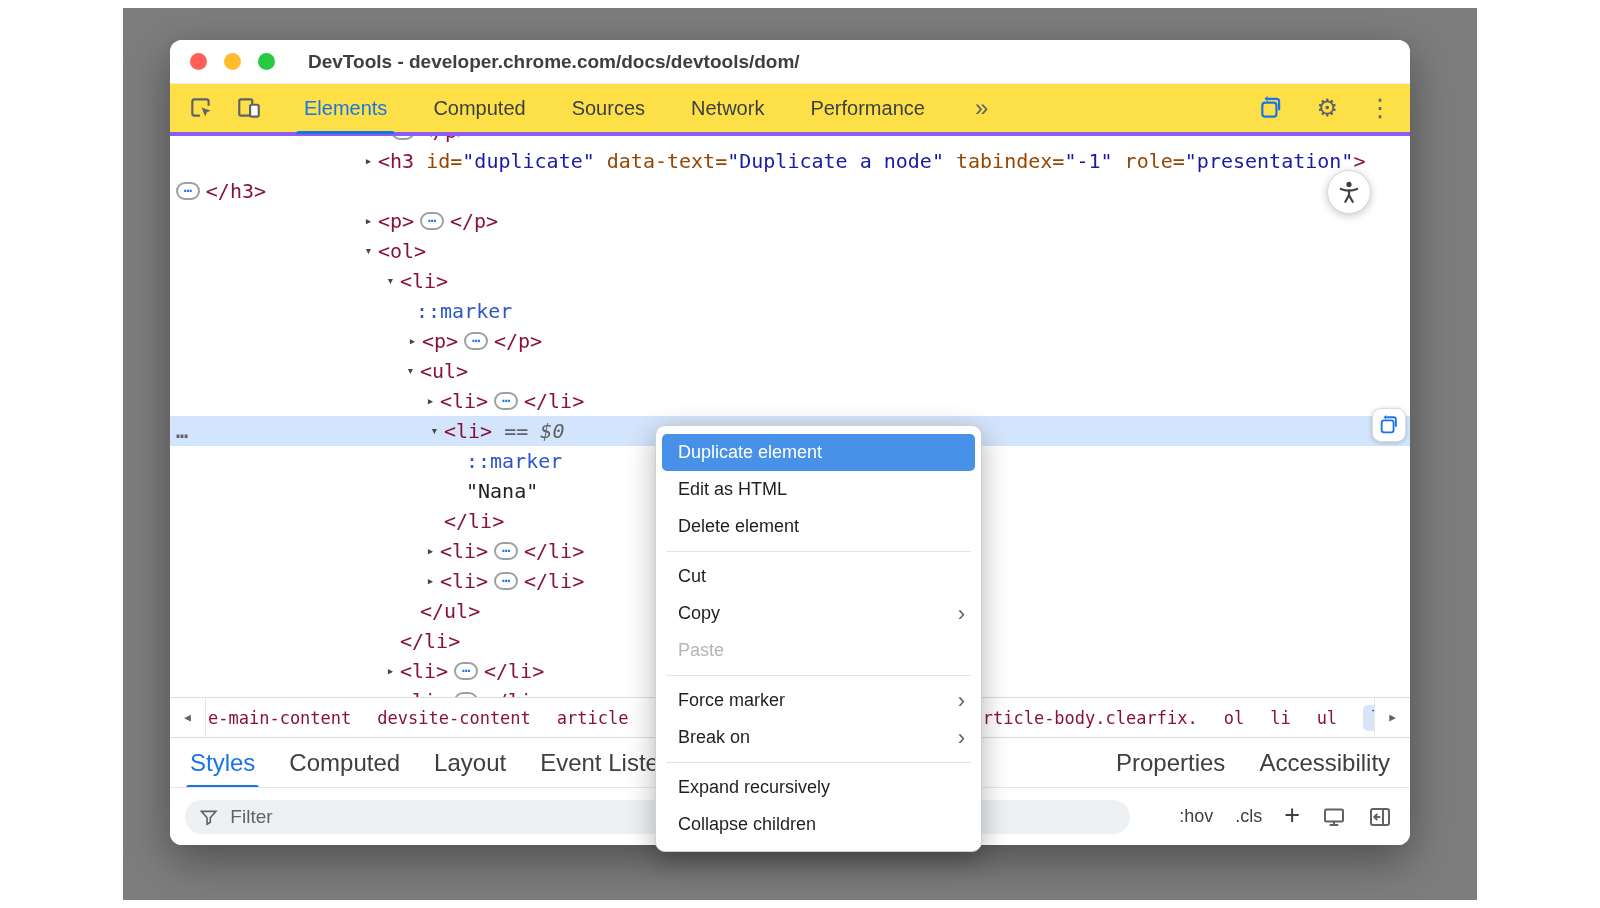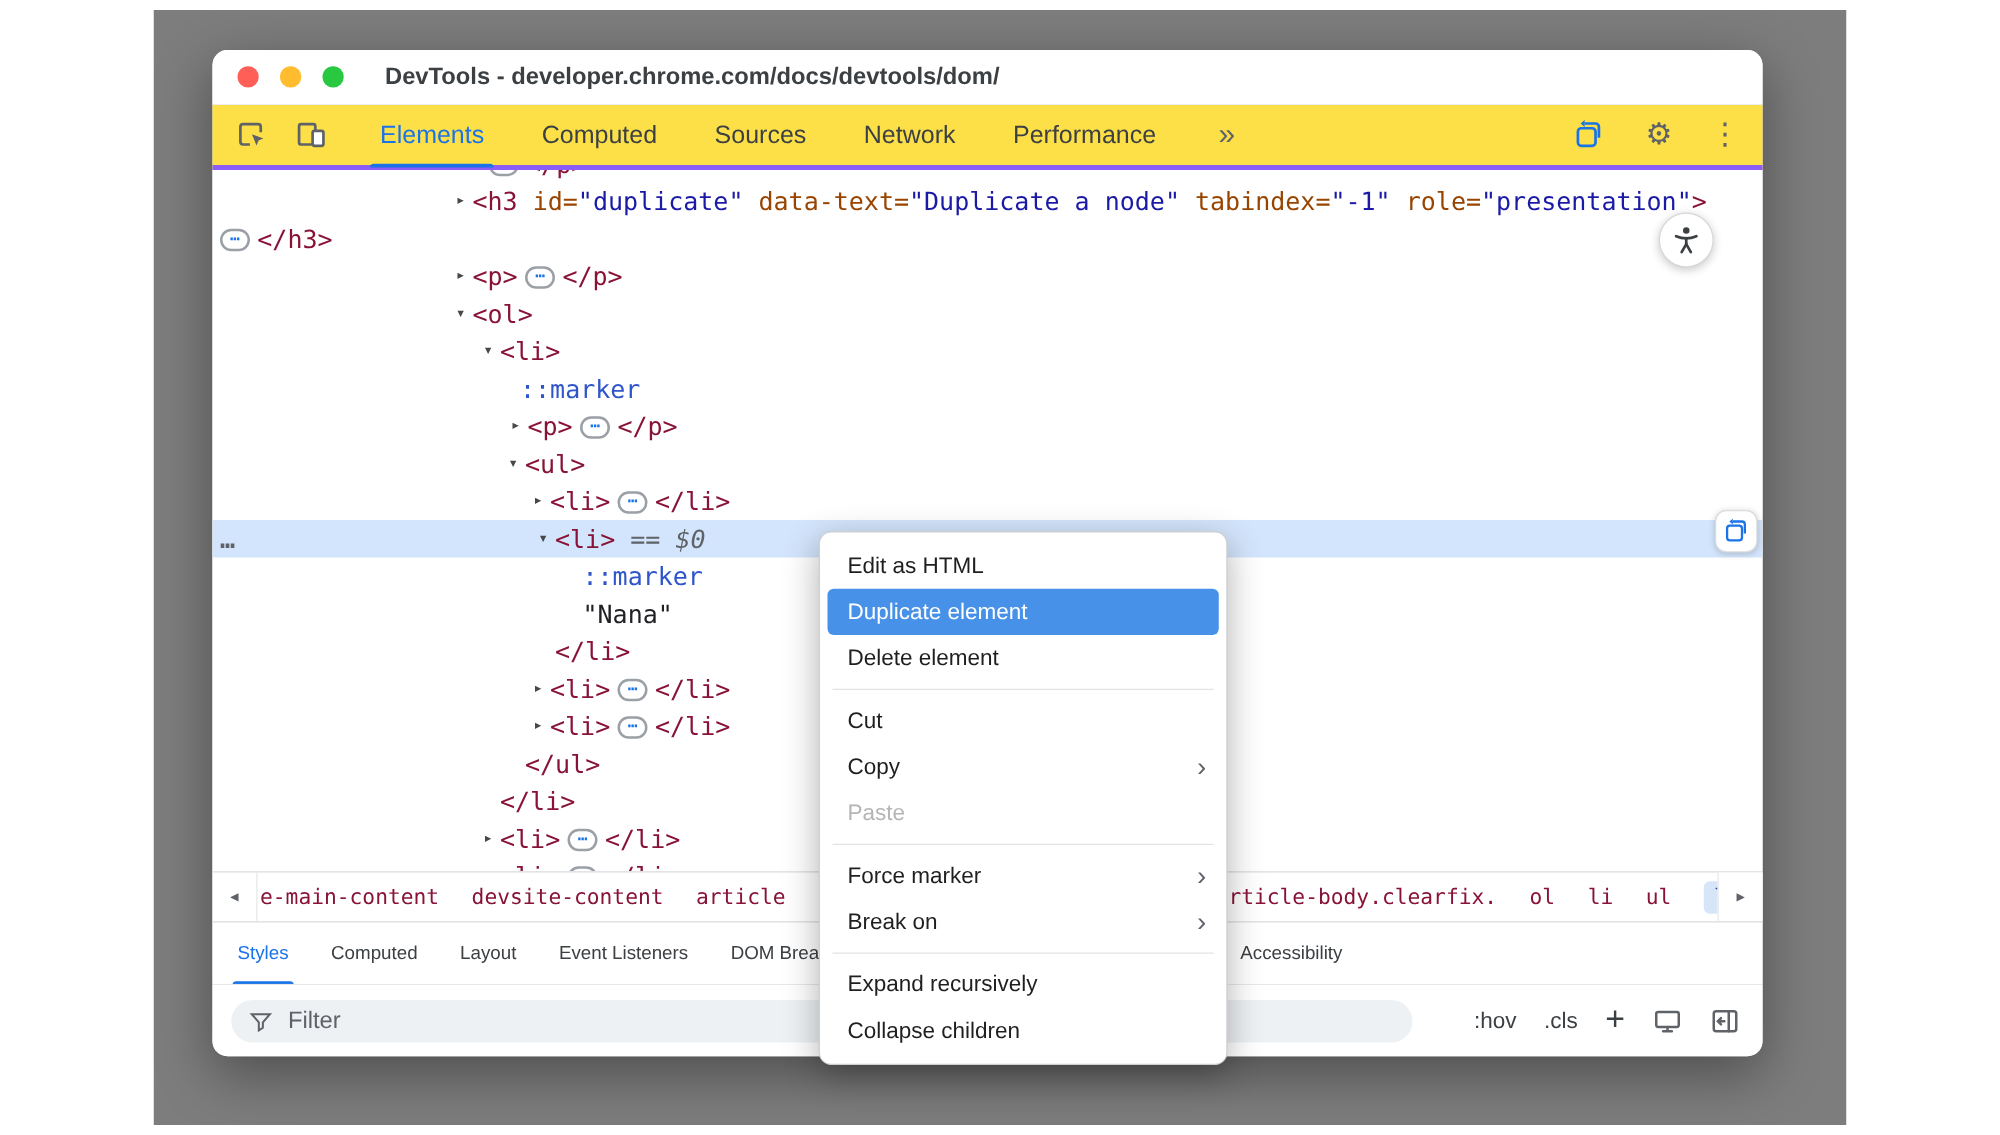--- a/index.html
+++ b/index.html
@@ -55,21 +55,21 @@
   .crumb-nav{width:36px;height:100%;display:flex;align-items:center;justify-content:center;color:#5f6368;font-size:11px;flex:0 0 auto;}
   .crumb-nav.left{border-right:1px solid #e8e8e8;}
   .crumb-nav.right{position:absolute;right:0;top:0;border-left:1px solid #e8e8e8;background:#fff;}
   .crumbs{display:flex;align-items:center;overflow:hidden;flex:1;height:100%;}
   .crumb{margin-left:26px;color:var(--tag);white-space:nowrap;}
   .crumb:first-child{margin-left:2px;}
   .crumbs .crumb:nth-child(4){margin-left:344px;}
   .crumb.selected{background:#d7e5f9;color:#174ea6;border-radius:5px;padding:3px 8px;}
   
   .styles-tabs{position:absolute;left:0;top:697px;width:100%;height:50px;border-top:1px solid #dadce0;background:#fff;
-               display:flex;align-items:center;padding-left:20px;font-size:15px;}
+               display:flex;align-items:center;padding-left:20px;font-size:24px;}
   .st-tab{position:relative;display:flex;align-items:center;height:50px;margin-right:34px;color:#3c4043;white-space:nowrap;}
   .st-tab.active{color:var(--accent);}
   .st-tab.active::after{content:"";position:absolute;left:-4px;right:-4px;bottom:0;height:3px;background:var(--accent);border-radius:3px 3px 0 0;}
   .styles-tabs .st-tab:nth-child(6){margin-left:153px;}
   
   .filter-bar{position:absolute;left:0;top:747px;width:100%;height:58px;border-top:1px solid #e8e8e8;background:#fff;
               border-radius:0 0 12px 12px;display:flex;align-items:center;padding:0 18px 0 15px;}
   .filter-input{width:945px;height:34px;border:none;border-radius:17px;background:#eef1f4;display:flex;align-items:center;padding:0 14px;gap:10px;}
   .filter-input input{border:none;background:transparent;outline:none;font-size:19px;color:#3c4043;width:100%;font-family:"Liberation Sans",sans-serif;}
   .filter-input input::placeholder{color:#5f6368;}
@@ -222,22 +222,22 @@
           <svg width="24" height="24" viewBox="0 0 24 24" fill="none" stroke="#5f6368" stroke-width="2" stroke-linecap="round">
             <rect x="3" y="4" width="18" height="16" rx="2"></rect>
             <path d="M15 4v16"></path>
             <path d="M11.5 12H6.5M8.8 9.5 6.3 12l2.5 2.5"></path>
           </svg>
         </span>
       </div>
     </div>
 
     <div class="ctx-menu" id="ctx-menu">
+        <div class="menu-item highlighted"><span>Duplicate element</span></div>
         <div class="menu-item"><span>Edit as HTML</span></div>
-        <div class="menu-item highlighted"><span>Duplicate element</span></div>
         <div class="menu-item"><span>Delete element</span></div>
         <div class="menu-sep"></div>
         <div class="menu-item"><span>Cut</span></div>
         <div class="menu-item"><span>Copy</span><span class="submenu-chevron">›</span></div>
         <div class="menu-item disabled"><span>Paste</span></div>
         <div class="menu-sep"></div>
         <div class="menu-item"><span>Force marker</span><span class="submenu-chevron">›</span></div>
         <div class="menu-item"><span>Break on</span><span class="submenu-chevron">›</span></div>
         <div class="menu-sep"></div>
         <div class="menu-item"><span>Expand recursively</span></div>

